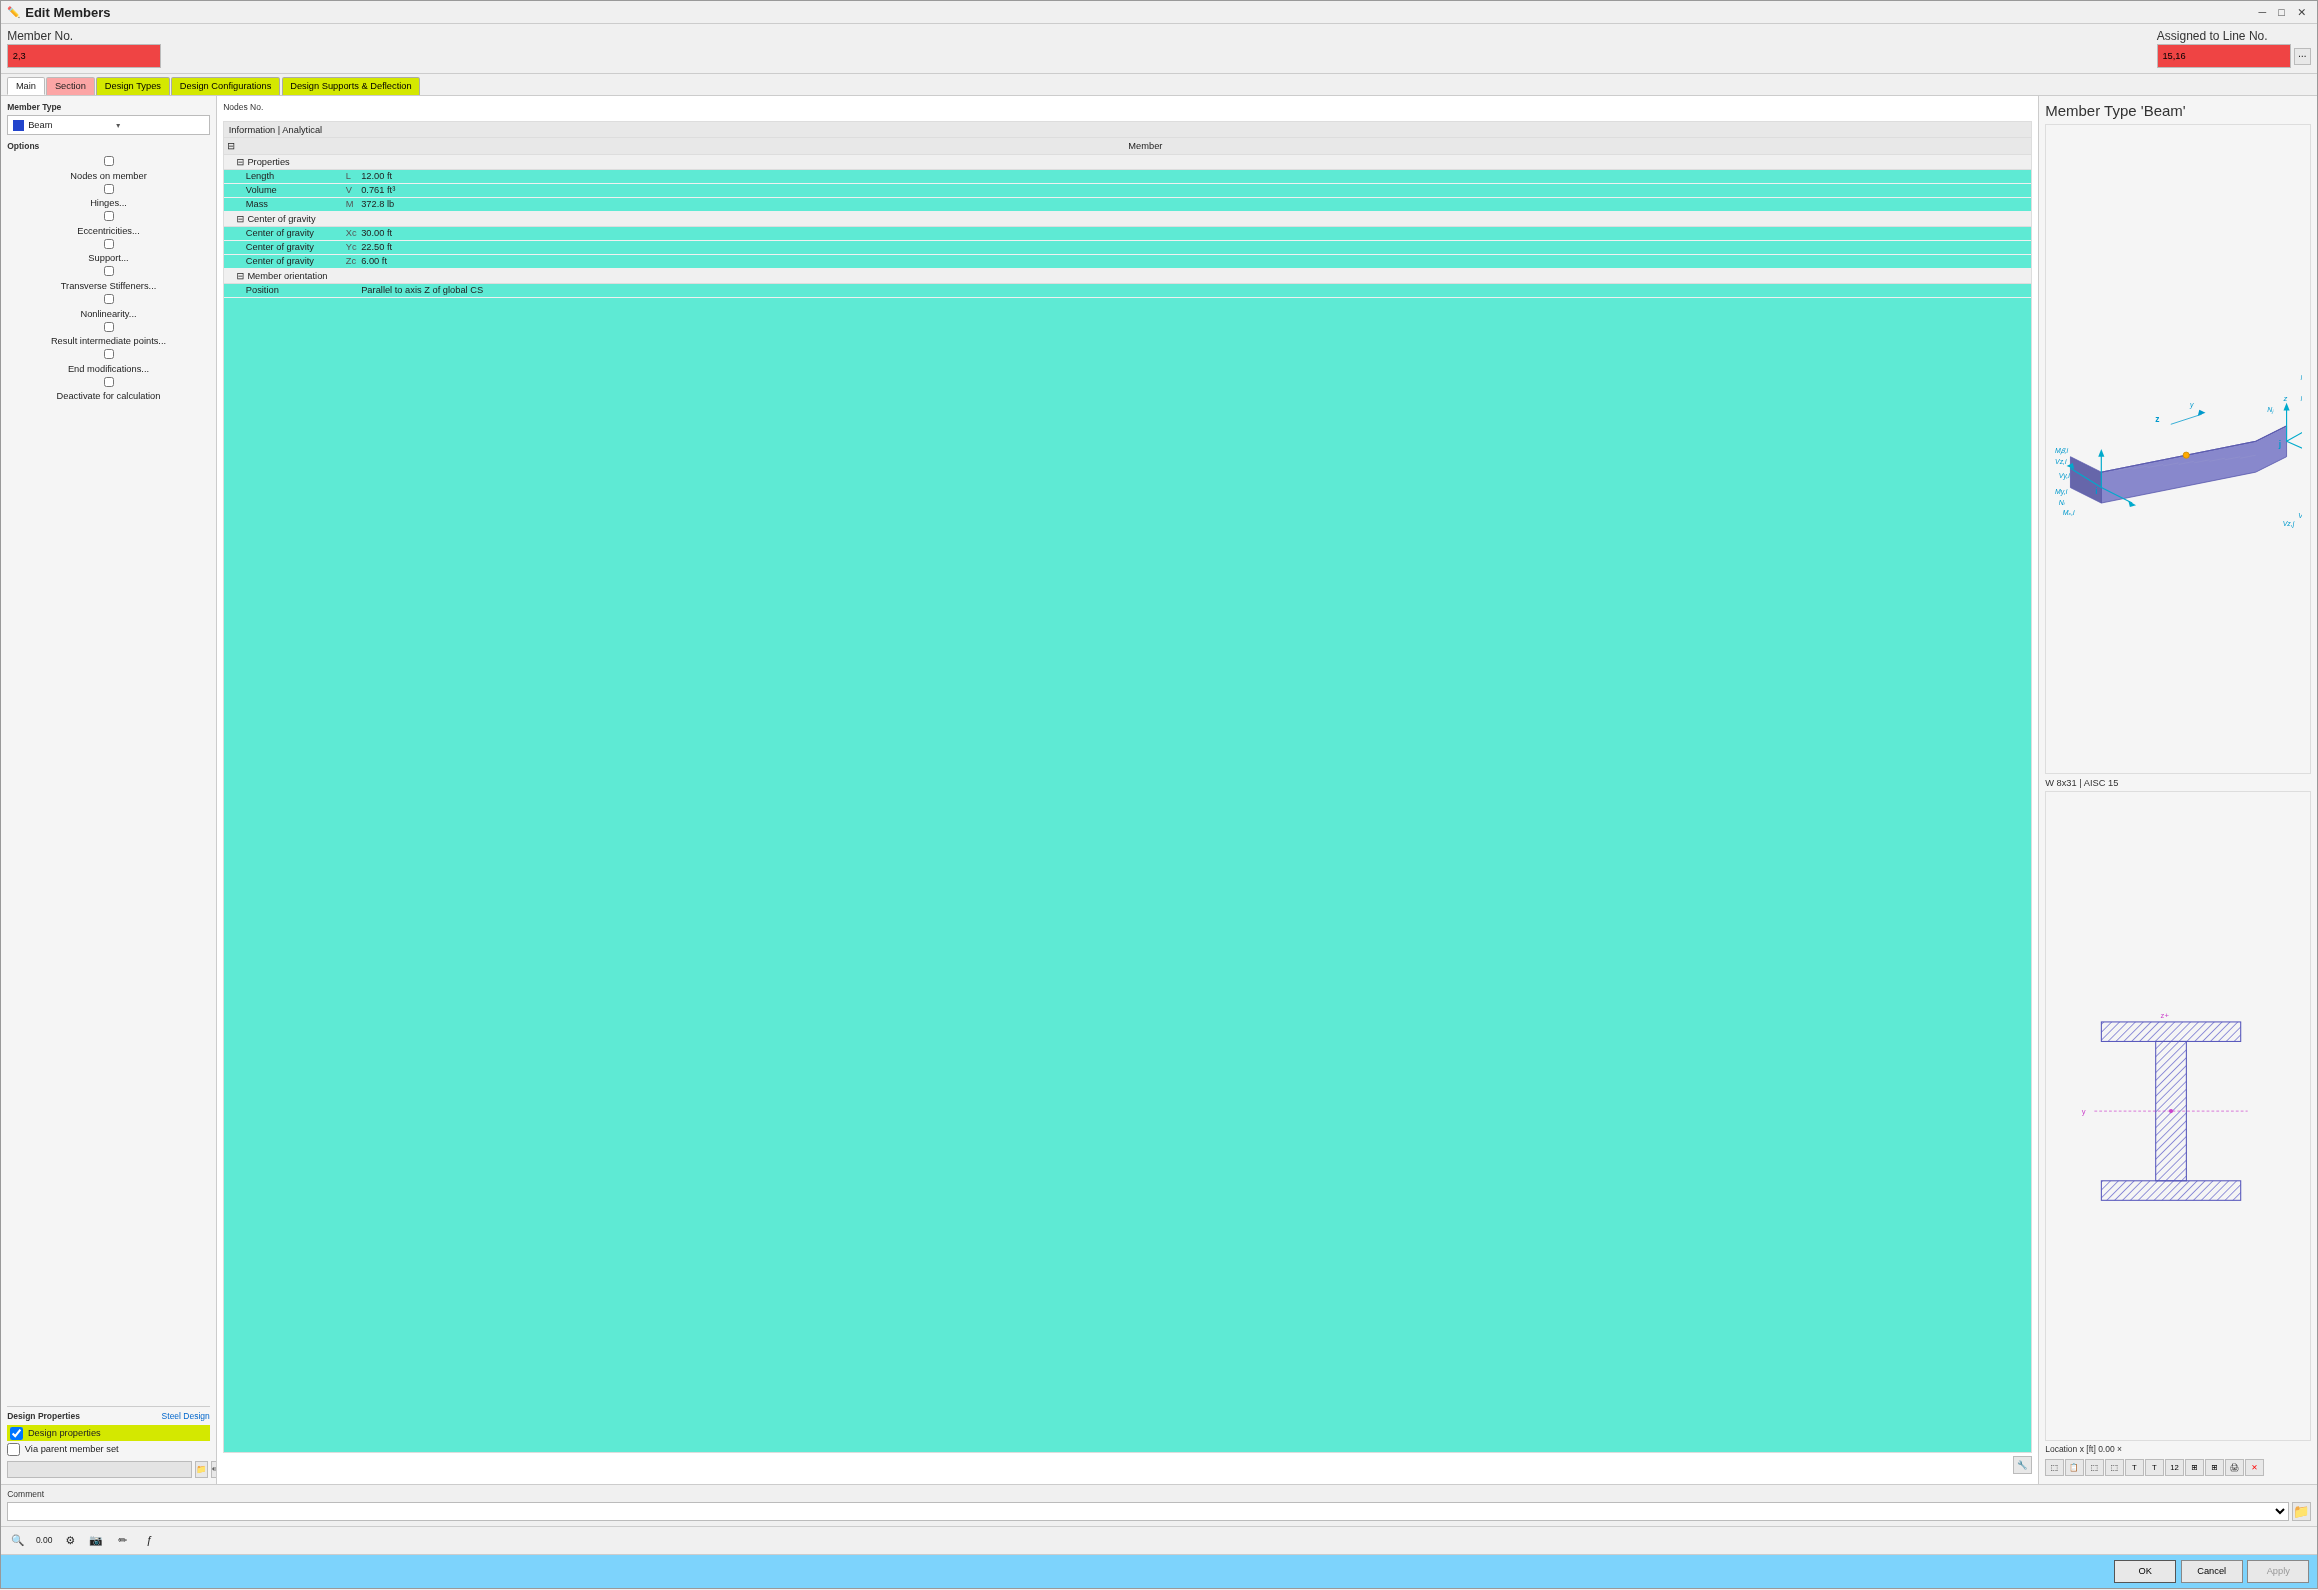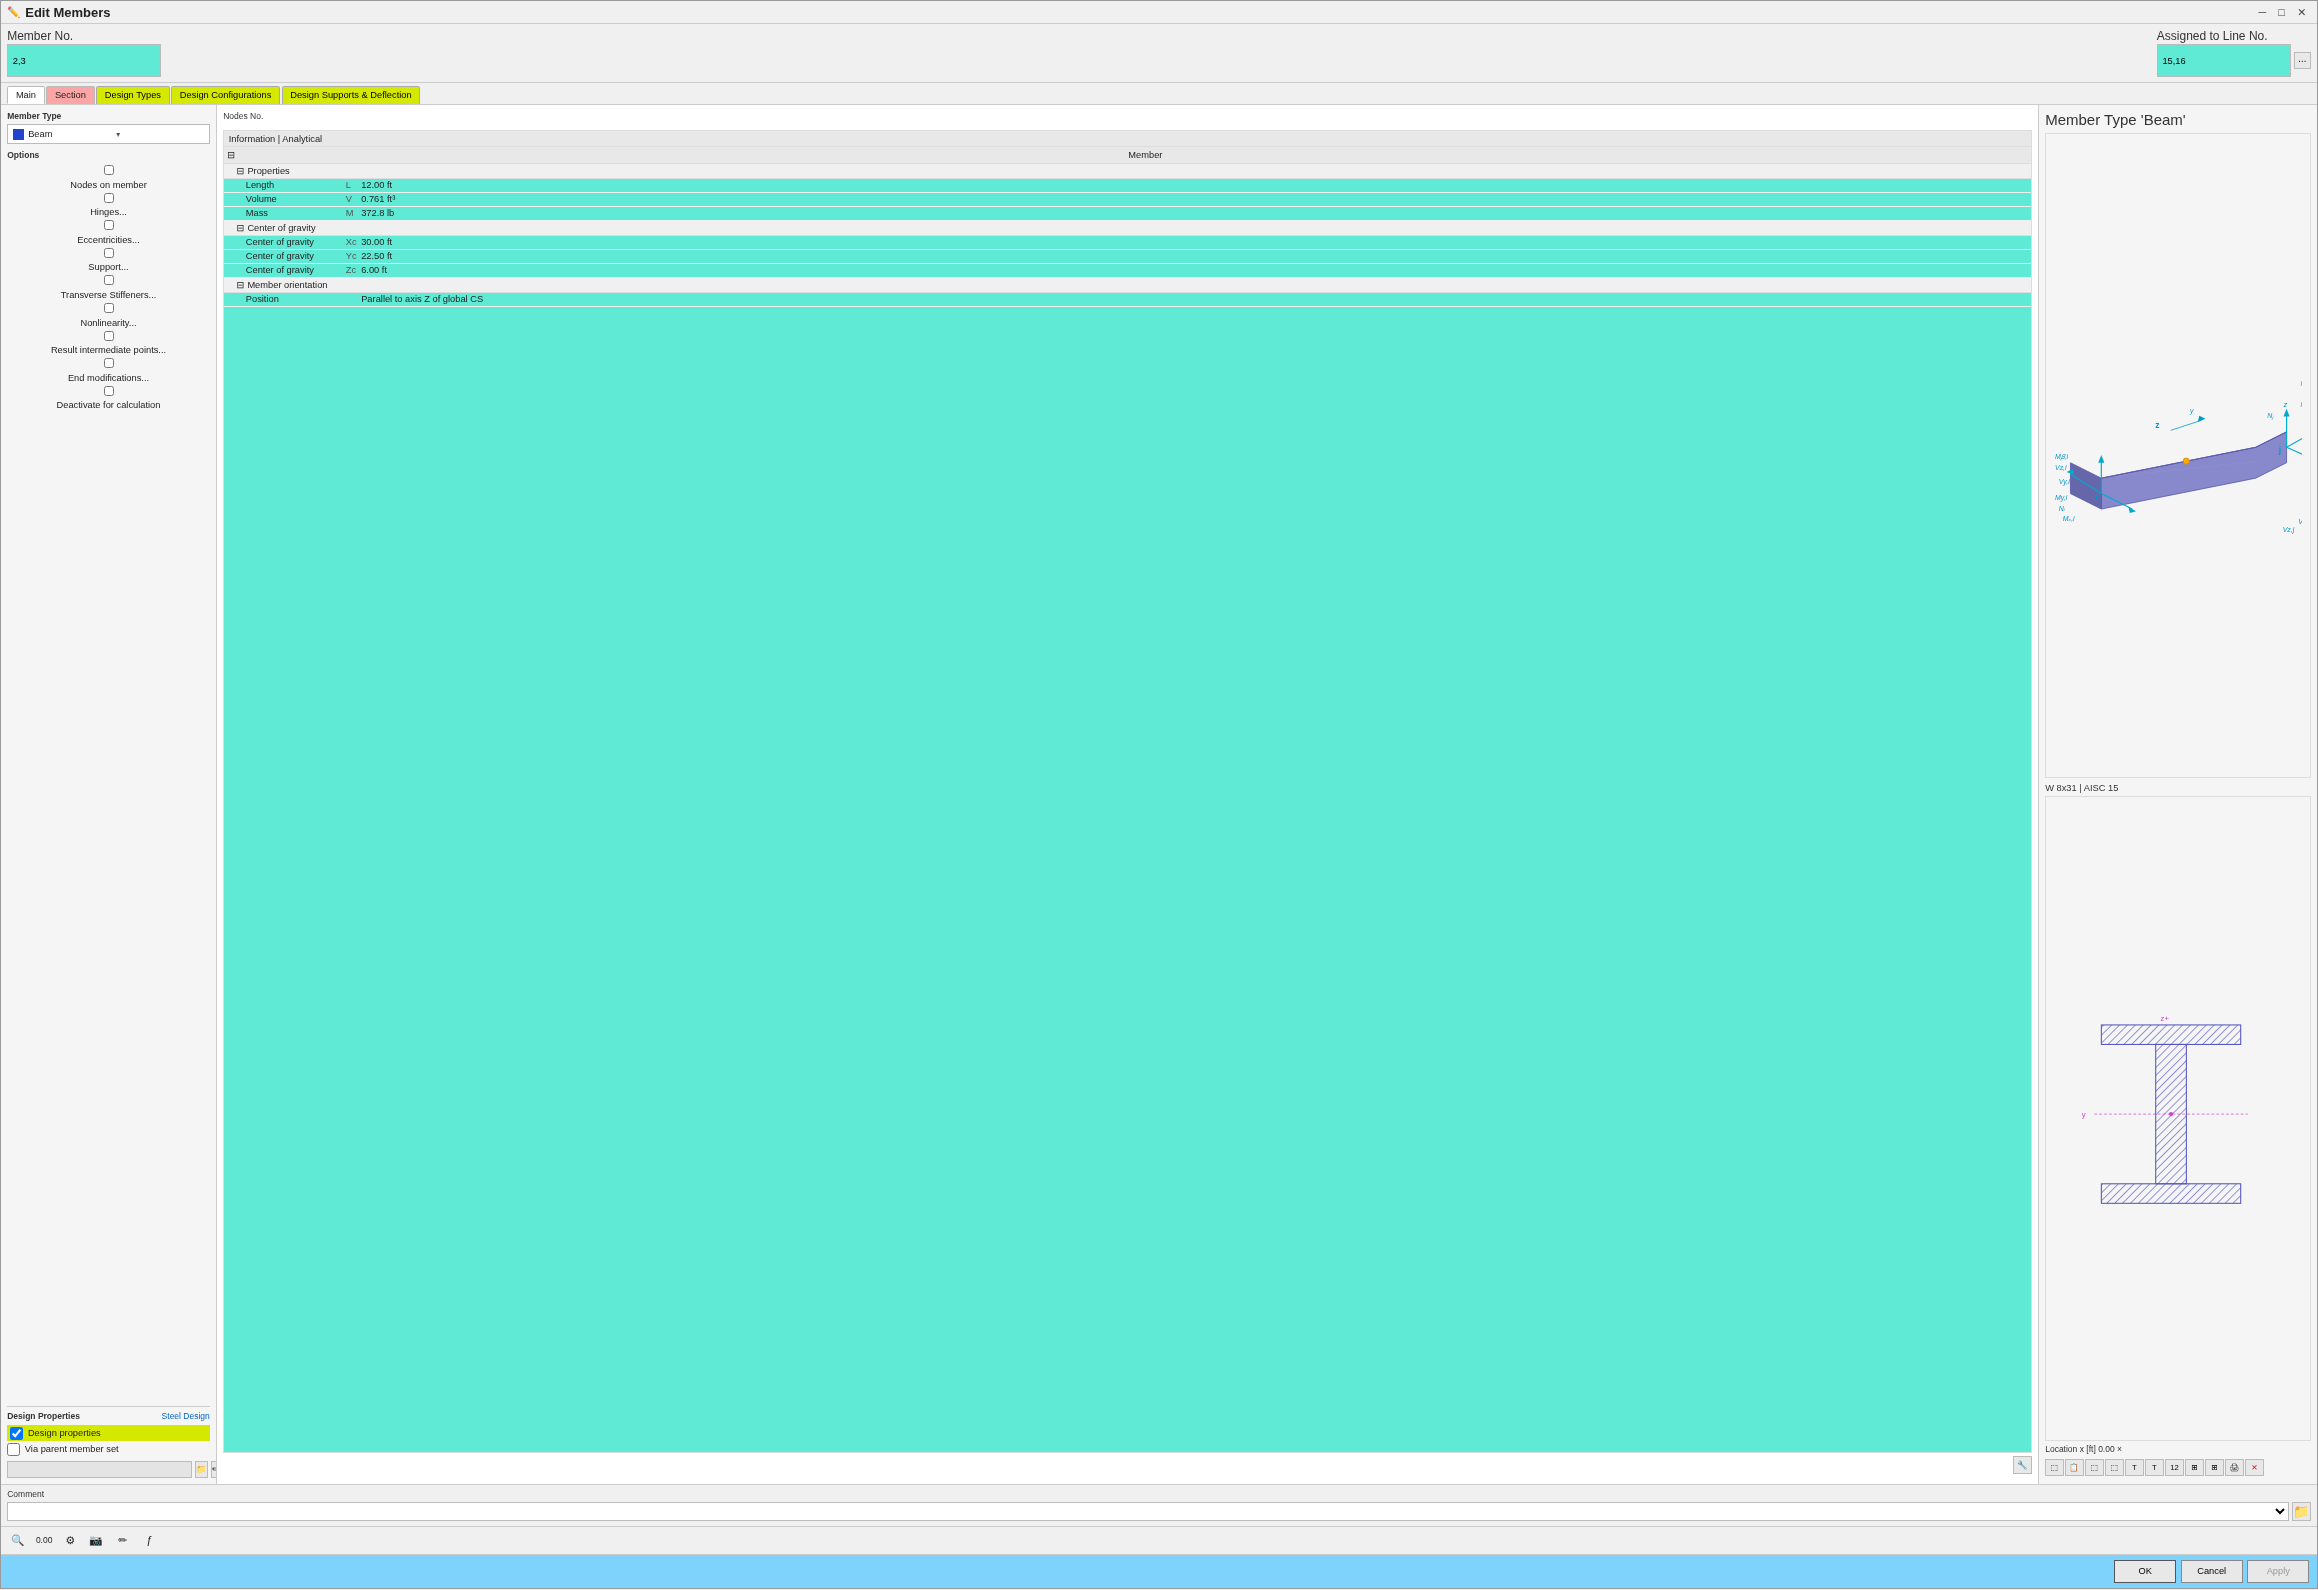--- a/index.html
+++ b/index.html
@@ -41,25 +41,25 @@
       display: flex;
       padding: 4.6px 6.2px;
       gap: 6.2px;
       background: #f0f0f0;
       border-bottom: 0.8px solid #ccc;
       align-items: center;
     }
     .header-field { display: flex; flex-direction: column; }
     .header-field label { font-size: 12px; color: #333; margin-bottom: 1.5px; }
     .header-field input {
-      background: #5eead4;
+      background: #ef4444;
       border: 0.8px solid #bbb;
       padding: 1.5px 4.6px;
       font-size: 9.3px;
-      height: 33px;
+      height: 24px;
       min-width: 93px;
     }
     .header-field-member { flex: 0 0 154px; }
     .header-field-spacer { flex: 1; }
     .header-field-assigned { flex: 0 0 154px; display: flex; flex-direction: column; position: relative; }
     .header-assigned-row { display: flex; align-items: center; gap: 3.1px; }
     .header-assigned-row input { flex: 1; }
 
     
     .tabs-row {

